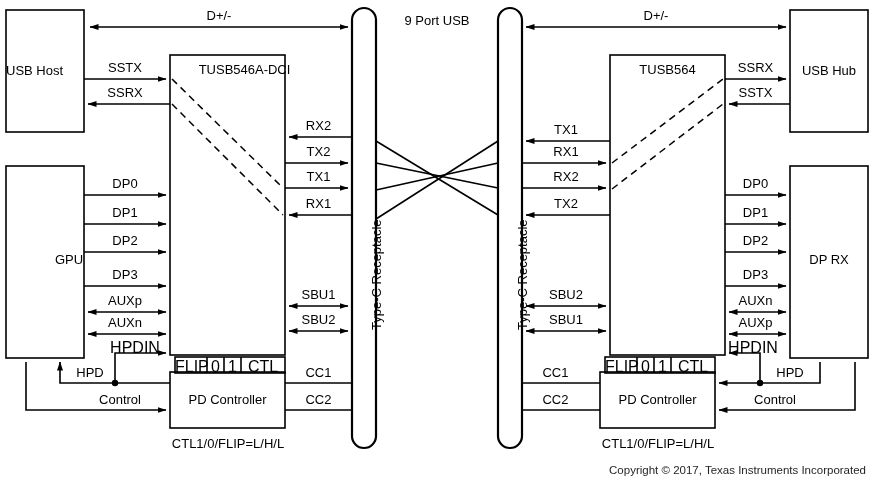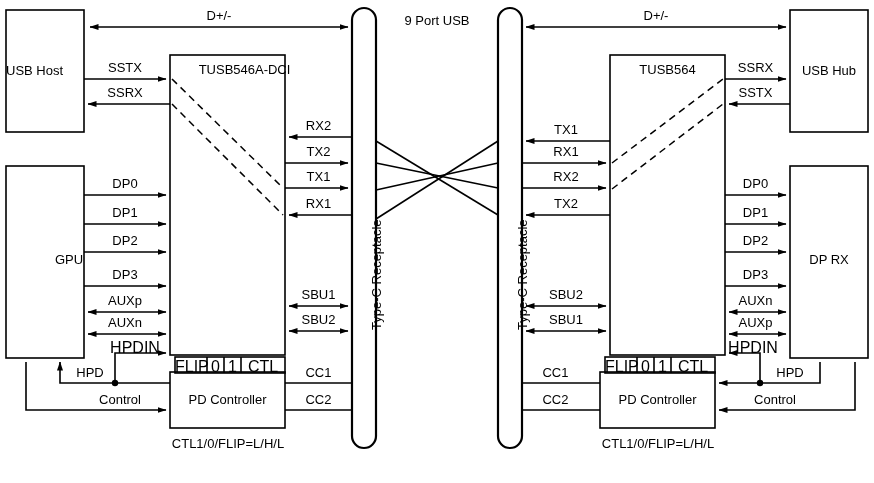--- a/index.html
+++ b/index.html
@@ -222,14 +222,15 @@
   <div class="lbl sig" style="left:526px;top:365px;width:59px;text-align:center;">CC1</div>
   <div class="lbl sig" style="left:526px;top:392px;width:59px;text-align:center;">CC2</div>
 
   <div class="lbl sig-sm" style="left:605px;top:358px;width:32px;text-align:center;">FLIP</div>
   <div class="lbl sig-sm" style="left:637px;top:358px;width:17px;text-align:center;">0</div>
   <div class="lbl sig-sm" style="left:654px;top:358px;width:17px;text-align:center;">1</div>
   <div class="lbl sig-sm" style="left:671px;top:358px;width:44px;text-align:center;">CTL</div>
 
   <div class="lbl sig" style="left:588px;top:436px;width:140px;text-align:center;">CTL1/0/FLIP=L/H/L</div>
 
+  <div class="lbl copy" style="left:594px;top:464px;width:272px;text-align:right;">Copyright © 2017, Texas Instruments Incorporated</div>
 
 </div>
 
 </body></html>

